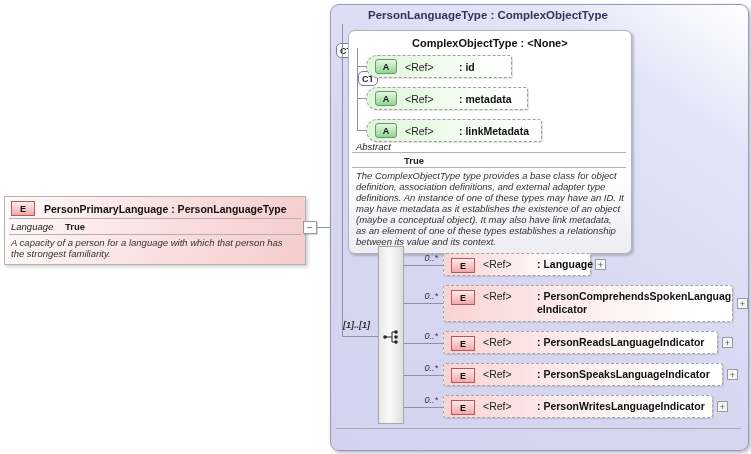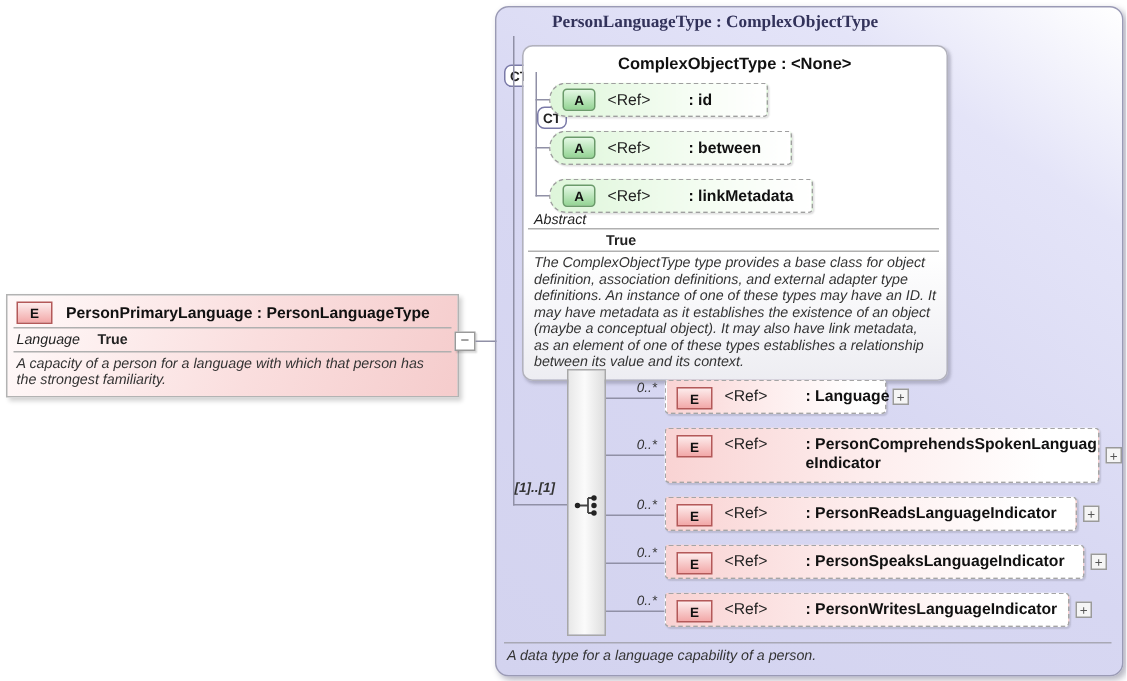--- a/index.html
+++ b/index.html
@@ -31,21 +31,21 @@
             border-radius:5px;color:#222;gap:1px;margin-top:34px;}
   .plus-circle{display:inline-block;width:8px;height:8px;border-radius:50%;
                background:#4a4a85;color:#fff;font-size:8px;line-height:8px;
                text-align:center;font-weight:bold;}
 
   
   .type-outer{position:absolute;left:330px;top:4px;width:417px;height:445px;
       border:1px solid #9a9ab5;border-radius:9px;
       background:linear-gradient(215deg,#ffffff,#e4e4f8 20%,#d7d7f2 55%,#d3d3ef);
       box-shadow:2px 2px 4px rgba(90,90,120,.45);}
-  .type-title{font-weight:bold;font-size:11.5px;color:#32325a;white-space:nowrap;font-family:Liberation Serif, serif;}
+  .type-title{font-weight:bold;font-size:11.5px;color:#32325a;white-space:nowrap;}
   .inner-box{position:absolute;left:348px;top:30px;width:282px;height:222px;
       border:1px solid #b2b2bc;border-radius:7px;
       background:linear-gradient(#ffffff 62%,#ededf2);
       box-shadow:1.5px 1.5px 2px rgba(100,100,120,.35);}
   .inner-title{font-weight:bold;font-size:11px;color:#111;white-space:nowrap;}
 
   
   .attr-shape{position:absolute;height:23px;border:1px dashed #9f9f9f;
       border-radius:12px 3px 3px 12px;
       background:linear-gradient(90deg,#def6da,#f6fdf4 65%,#ffffff);
@@ -114,21 +114,21 @@
   <div class="hline" style="left:357px;top:130px;width:9px;"></div>
 
   <div class="attr-shape" style="left:366px;top:55px;width:146px;">
     <span class="badge badge-a">A</span>
     <span class="ref-text">&lt;Ref&gt;</span>
     <span class="name-text">: id</span>
   </div>
   <div class="attr-shape" style="left:366px;top:87px;width:162px;">
     <span class="badge badge-a">A</span>
     <span class="ref-text">&lt;Ref&gt;</span>
-    <span class="name-text">: between</span>
+    <span class="name-text">: metadata</span>
   </div>
   <div class="attr-shape" style="left:366px;top:119px;width:176px;">
     <span class="badge badge-a">A</span>
     <span class="ref-text">&lt;Ref&gt;</span>
     <span class="name-text">: linkMetadata</span>
   </div>
 
   <div class="hline" style="left:352px;top:152px;width:274px;background:#b0b0b0;"></div>
   <span class="prop-label abs" style="left:356px;top:141px;">Abstract</span>
   <span class="prop-value abs" style="left:404px;top:155px;">True</span>
@@ -187,15 +187,14 @@
   <div class="hline" style="left:404px;top:407px;width:39px;"></div>
   <span class="mult" style="left:406px;top:395px;">0..*</span>
   <div class="elem-shape" style="left:443px;top:395px;width:270px;height:23px;">
     <span class="badge badge-e">E</span>
     <span class="ref-text">&lt;Ref&gt;</span>
     <span class="name-text">: PersonWritesLanguageIndicator</span>
   </div>
   <div class="expand-box" style="left:717px;top:401px;">+</div>
 
   <div class="hline" style="left:336px;top:428px;width:405px;background:#a8a8b4;"></div>
-  <div class="desc abs" style="left:338px;top:432px;width:400px;">A data type for a language capability of a person.</div>
 
 </div>
 
 </body></html>

